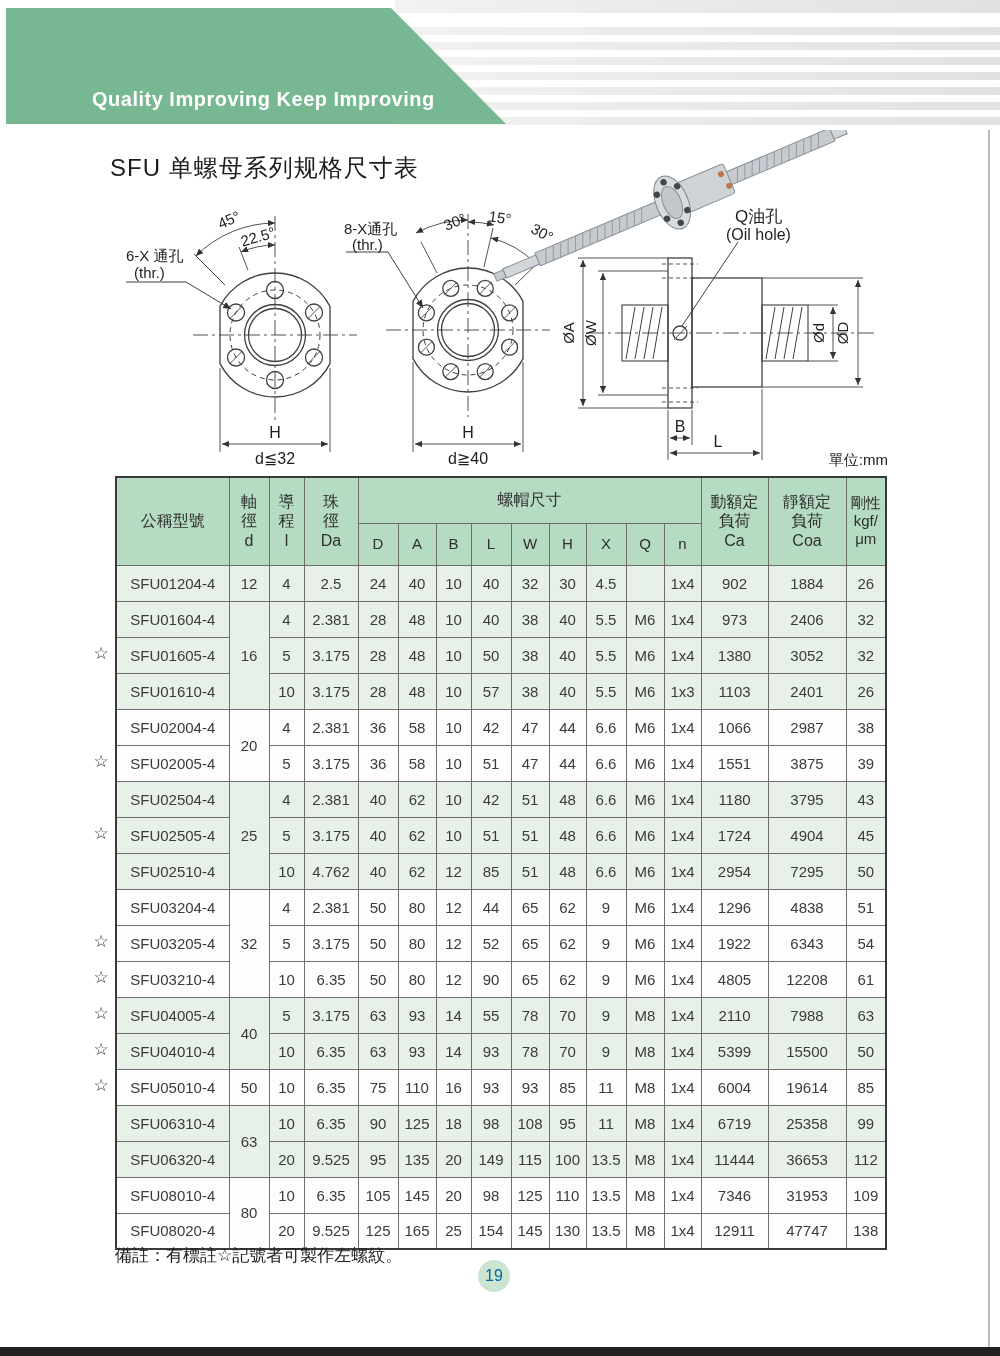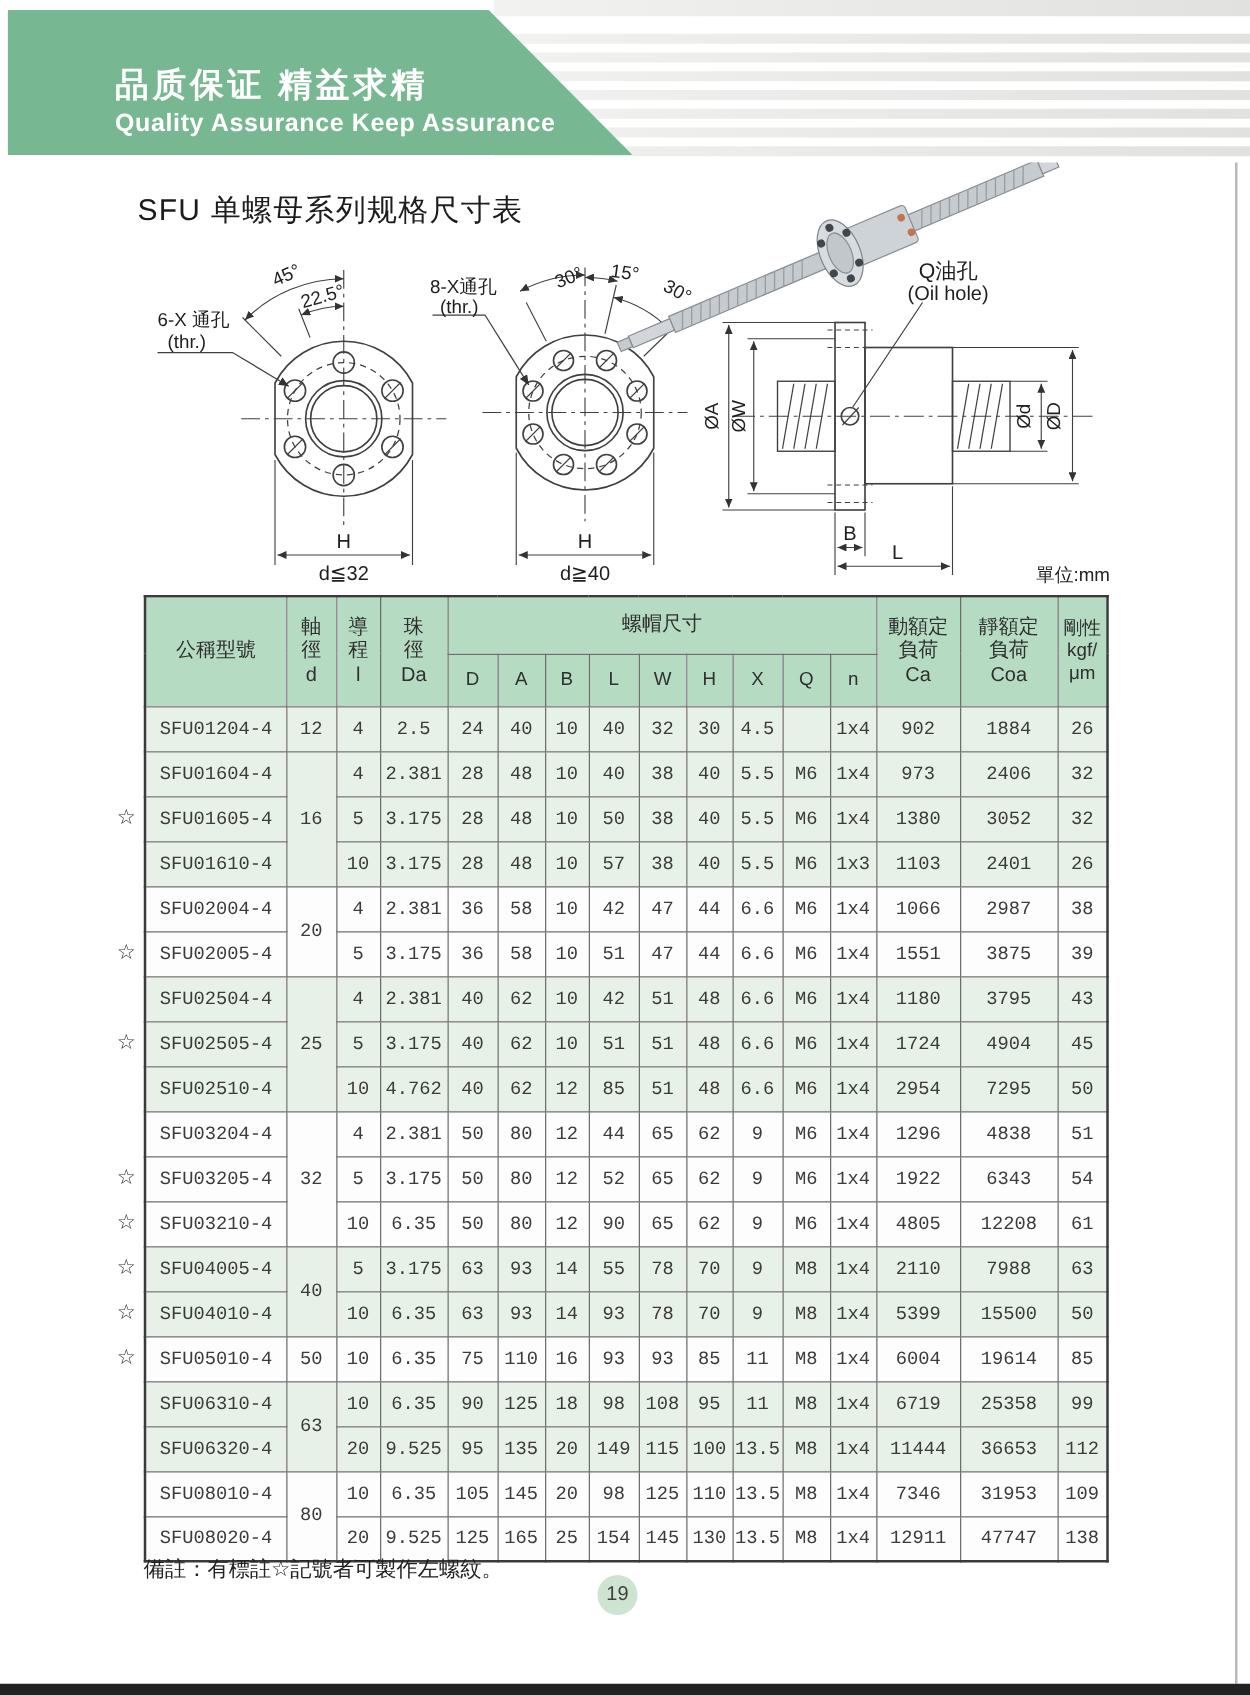--- a/index.html
+++ b/index.html
@@ -28,48 +28,47 @@
   
   #table-wrap{position:absolute;left:115px;top:476px;width:770px;z-index:2;}
   table{border-collapse:collapse;table-layout:fixed;width:770px;border:2px solid #3a3a3a;}
   th,td{border:1px solid #6e6e6e;text-align:center;vertical-align:middle;padding:0;overflow:hidden;}
   thead th{background:#b5dbc2;font-weight:normal;font-size:16px;color:#2f2f2f;
            white-space:pre-line;line-height:1.22;}
   thead tr:first-child{height:46px;}
   thead tr:last-child{height:42px;}
   thead tr:last-child th{font-size:15px;}
   th.k-head{font-size:15px;margin-top:44px;}
-  tbody tr{height:36px;font-family:Liberation Mono, monospace;}
+  tbody tr{height:36px;}
   tbody td{font-size:15px;color:#3b3b3b;background:#fdfdfd;}
   tbody tr.green td{background:#e7f1e7;}
   .star{position:absolute;left:-24px;width:20px;height:22px;font-size:17px;line-height:22px;
         color:#2f2f2f;text-align:center;}
 
   .footnote{position:absolute;left:115px;top:1244px;font-size:17px;color:#222;z-index:2;}
   .page-num{position:absolute;left:478px;top:1260px;width:32px;height:32px;border-radius:50%;
-            background:#cde4d0;color:#404040;font-size:16px;line-height:32px;text-align:center;z-index:2;}
+            background:#cde4d0;color:#0369a1;font-size:16px;line-height:32px;text-align:center;z-index:2;}
   .bottom-bar{position:absolute;left:0;top:1347px;width:100%;height:9px;background:#222222;}
 </style>
 </head>
 <body>
 
 <div class="stripes">
   <div class="stripe" style="top:0;height:13px"></div>
   <div class="stripe" style="top:27px;height:8px"></div>
   <div class="stripe" style="top:42px;height:8px"></div>
   <div class="stripe" style="top:57px;height:8px"></div>
   <div class="stripe" style="top:72px;height:8px"></div>
   <div class="stripe" style="top:87px;height:8px"></div>
   <div class="stripe" style="top:102px;height:8px"></div>
   <div class="stripe" style="top:117px;height:8px"></div>
 </div>
 
 <div class="banner">
-  <div class="bt-cn">品质保证 精益求精</div>
-  <div class="bt-en">Quality Assurance Keep Assurance</div>
+  <div class="bt-en">Quality Improving Keep Improving</div>
 </div>
 
 <div class="page-title">SFU 单螺母系列规格尺寸表</div>
 
 <div class="edge-line"></div>
 
 <div class="drawings">
 <svg width="870" height="340" viewBox="0 0 870 340">
   <defs>
     <marker id="arw" markerWidth="9" markerHeight="7" refX="8" refY="3.5" orient="auto-start-reverse">

